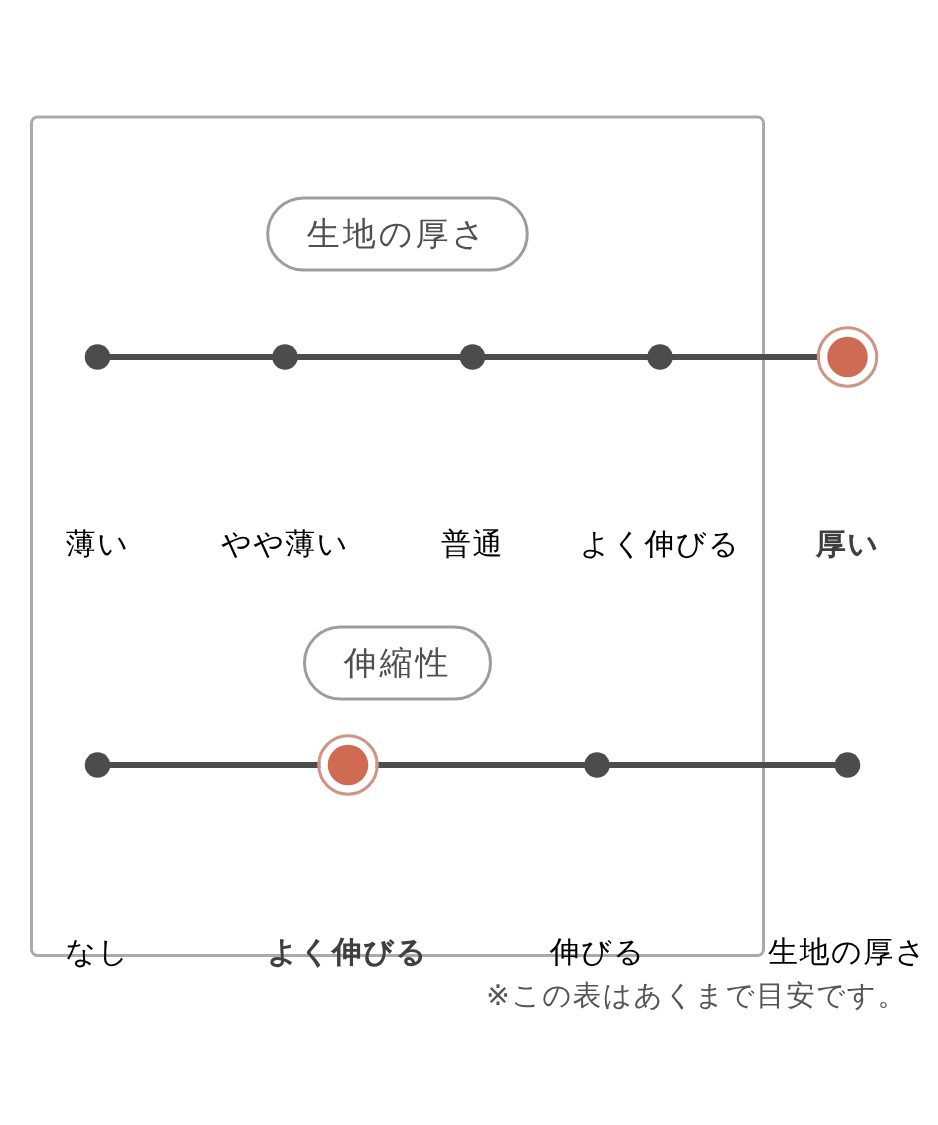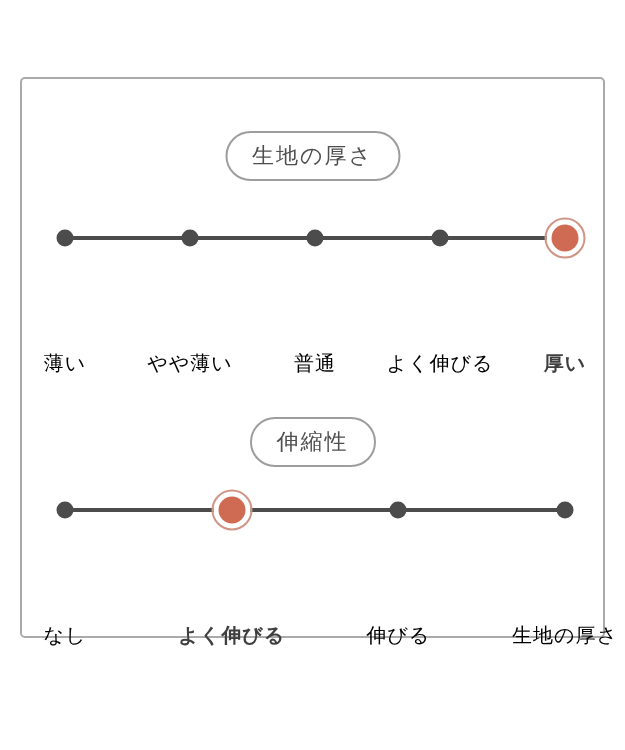--- a/index.html
+++ b/index.html
@@ -8,21 +8,21 @@
     width: 625px;
     height: 750px;
     background: #ffffff;
     font-family: "Liberation Sans", "DejaVu Sans", sans-serif;
     overflow: hidden;
   }
   .panel {
     position: absolute;
     left: 20px;
     top: 77px;
-    width: 585px;
+    width: 490px;
     height: 561px;
     border: 2px solid #aaaaaa;
     border-radius: 5px;
     box-sizing: border-box;
     background: #ffffff;
   }
   .pill {
     position: absolute;
     left: 50%;
     transform: translateX(-50%);
@@ -147,13 +147,14 @@
       <div class="labels labels-2">
           <div class="scale-label" style="left: 0%;">なし</div>
           <div class="scale-label selected" style="left: 33.3333%;">よく伸びる</div>
           <div class="scale-label" style="left: 66.6667%;">伸びる</div>
           <div class="scale-label" style="left: 100%;">生地の厚さ</div>
         </div>
     </section>
 
   </div>
 
+  <div class="footnote">※この表はあくまで目安です。</div>
 </div>
 
 </body></html>

